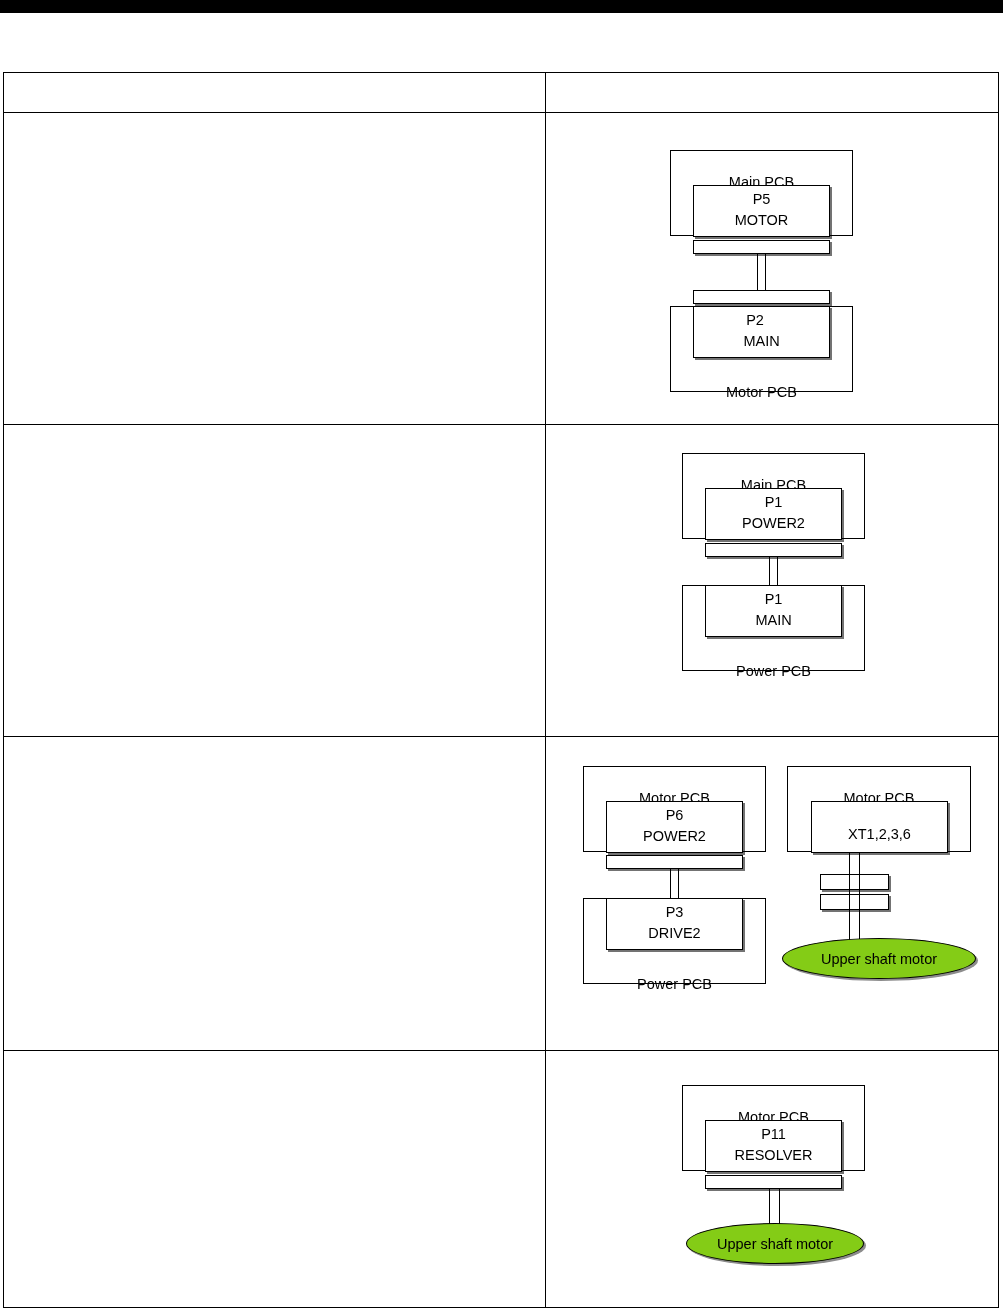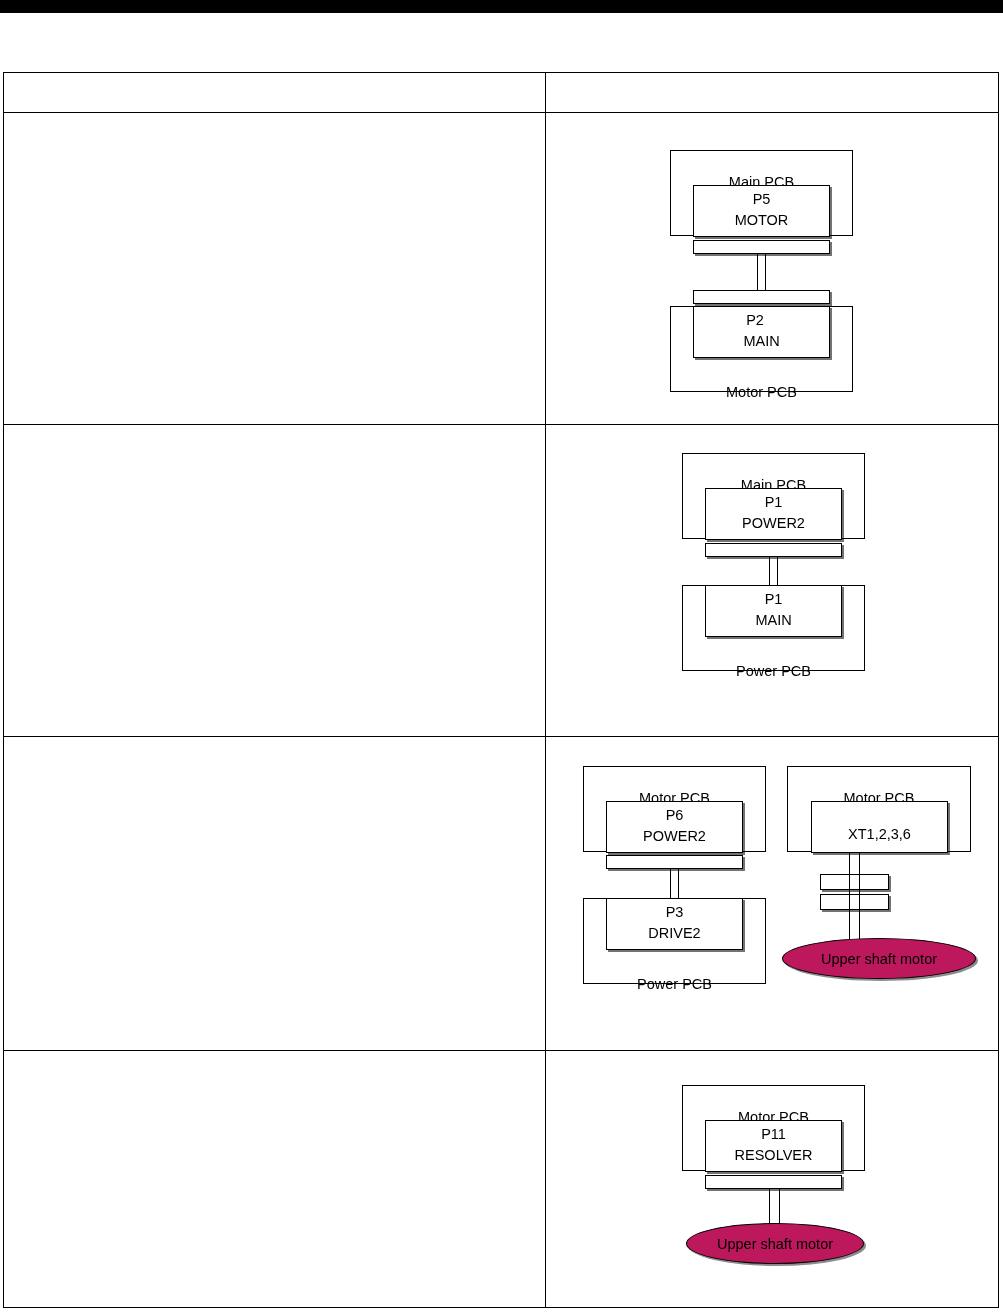--- a/index.html
+++ b/index.html
@@ -118,21 +118,21 @@
     z-index: 2;
   }
   .cable.over { z-index: 6; background: transparent; }
 
   
   .motor-oval {
     position: absolute;
     box-sizing: border-box;
     border: 1.8px solid #000000;
     border-radius: 50% / 50%;
-    background: #be185d;
+    background: #84cc16;
     z-index: 7;
     display: flex;
     align-items: center;
     justify-content: center;
     font-size: 14.5px;
     white-space: nowrap;
     box-shadow: 2px 2px 0 0 rgba(0,0,0,0.45);
   }
 </style>
 </head>

